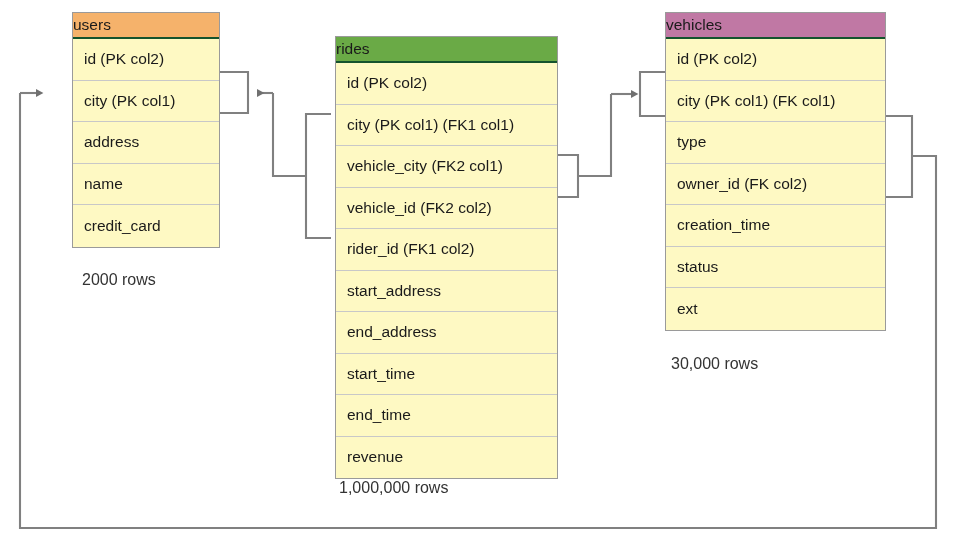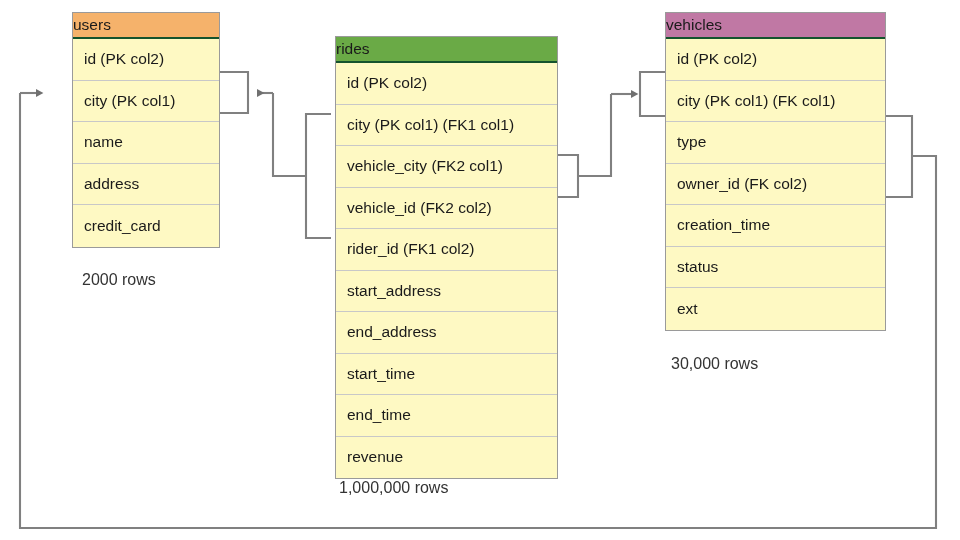--- a/index.html
+++ b/index.html
@@ -88,22 +88,22 @@
         <path d="M20,93 L36,93" marker-end="url(#arrowR)"></path>
       </g>
 
     </g>
   </svg>
 
   <div class="table-box" style="left:72px; top:12px; width:148px;">
     <div class="tbl-header" style="background:#F5B26B;">users</div>
     <div class="tbl-row">id (PK col2)</div>
     <div class="tbl-row">city (PK col1)</div>
+    <div class="tbl-row">address</div>
     <div class="tbl-row">name</div>
-    <div class="tbl-row">address</div>
     <div class="tbl-row">credit_card</div>
   </div>
   <div class="row-count" style="left:82px; top:271px;">2000 rows</div>
 
   <div class="table-box" style="left:335px; top:12px; width:223px;margin-top:24px;">
     <div class="tbl-header" style="background:#6AAA46;">rides</div>
     <div class="tbl-row">id (PK col2)</div>
     <div class="tbl-row">city (PK col1) (FK1 col1)</div>
     <div class="tbl-row">vehicle_city (FK2 col1)</div>
     <div class="tbl-row">vehicle_id (FK2 col2)</div>

